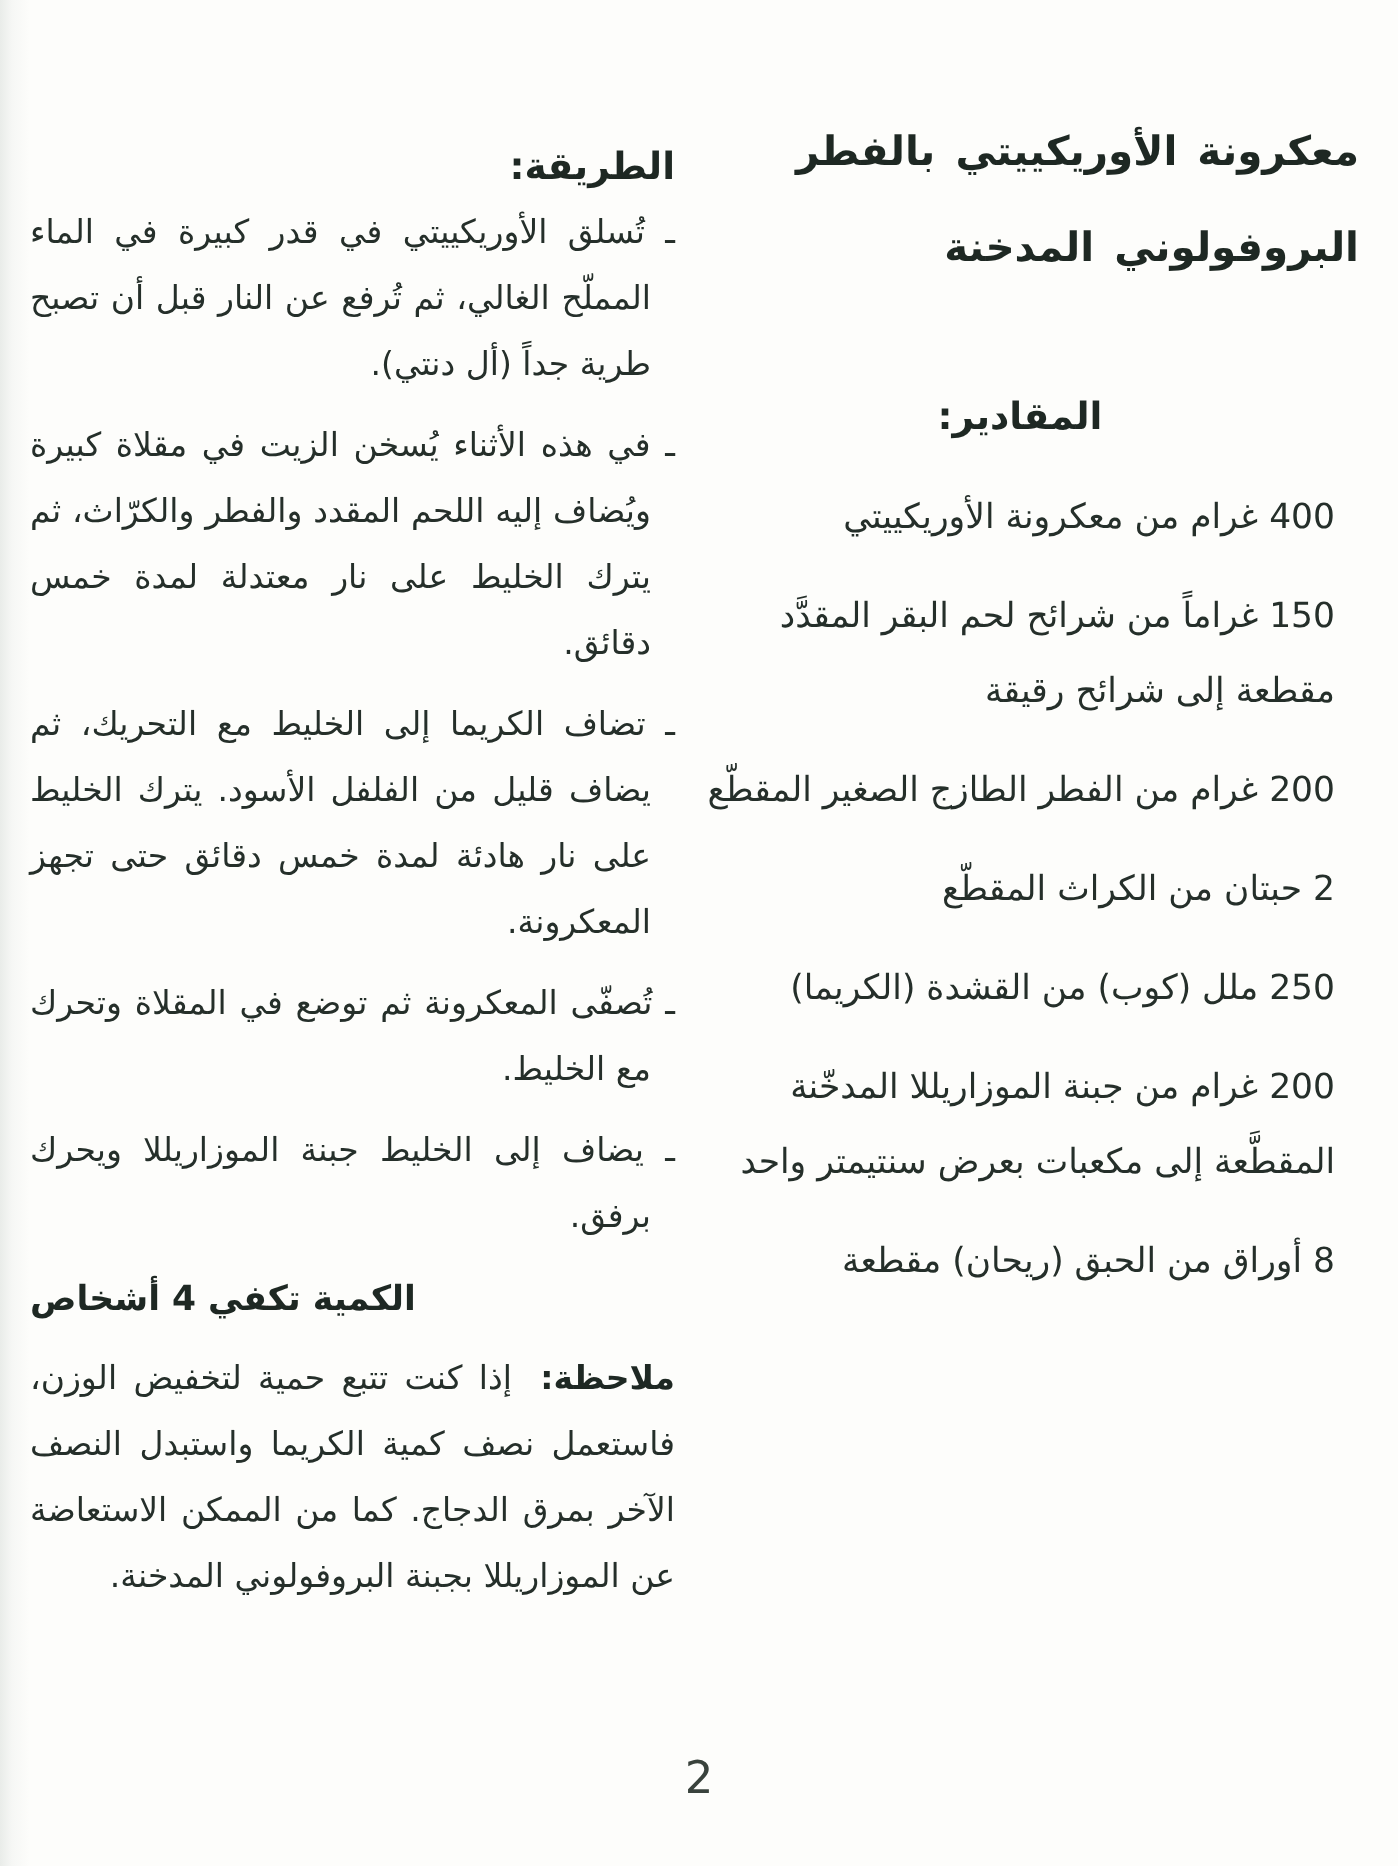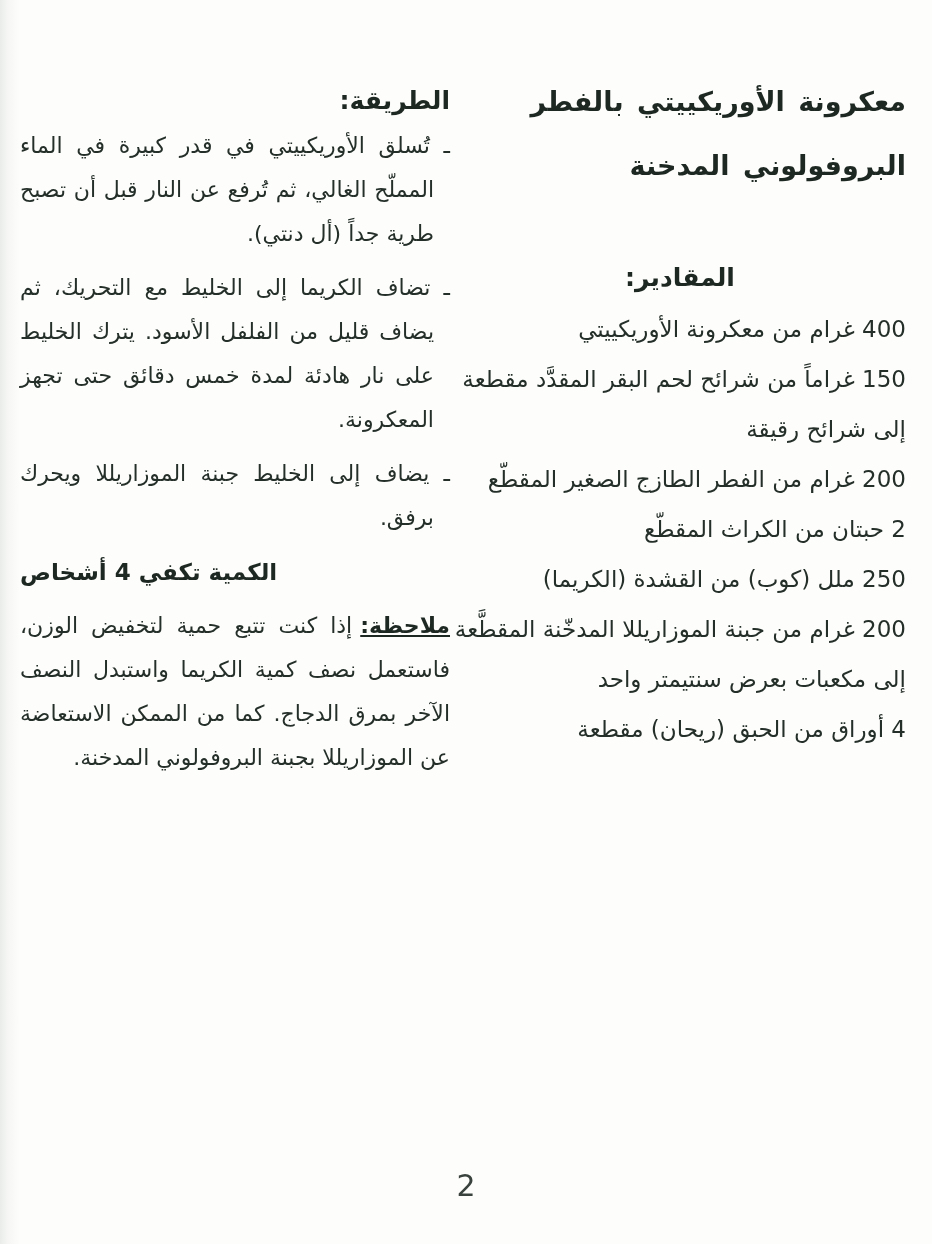--- a/index.html
+++ b/index.html
@@ -33,25 +33,25 @@
   }
   .ingredients-heading {
     margin-top: 54px;
     font-weight: bold;
     font-size: 25px;
     line-height: 52px;
     color: #1e2823;
     text-align: center;
   }
   .ingredients-list { font-size: 23px; line-height: 50px; }
-  .ingredient-item { margin: 0; }
+  .ingredient-item { margin: 16px; }
   
   .col-method {
     position: absolute;
-    top: 78px;
+    top: 88px;
     left: 20px;
     width: 430px;
     text-align: justify;
   }
   .method-heading {
     font-weight: bold;
     font-size: 25px;
     line-height: 46px;
     text-align: right;
     color: #1e2823;
@@ -66,21 +66,21 @@
   .step-marker { letter-spacing: 2px; }
   .serving-line {
     font-weight: bold;
     font-size: 23px;
     line-height: 44px;
     margin-bottom: 10px;
     text-align: left;
     color: #1e2823;
   }
   .note-para { font-size: 22px; line-height: 44px; text-align: justify; }
-  .note-label { font-weight: bold; color: #1e2823; margin-left: 8px; text-decoration: underline; }
+  .note-label { font-weight: bold; color: #1e2823; margin-left: 19px; }
   .page-number {
     position: absolute;
     top: 1168px;
     left: 0;
     width: 932px;
     text-align: center;
     font-size: 30px;
     color: #39423c;
     direction: ltr;
   }
@@ -104,33 +104,35 @@
         <div class="ingredient-item">150 غراماً من شرائح لحم البقر المقدَّد مقطعة إلى شرائح رقيقة</div>
 
         <div class="ingredient-item">200 غرام من الفطر الطازج الصغير المقطّع</div>
 
         <div class="ingredient-item">2 حبتان من الكراث المقطّع</div>
 
         <div class="ingredient-item">250 ملل (كوب) من القشدة (الكريما)</div>
 
         <div class="ingredient-item">200 غرام من جبنة الموزاريللا المدخّنة المقطَّعة إلى مكعبات بعرض سنتيمتر واحد</div>
 
-        <div class="ingredient-item">4 أوراق من الحبق (ريحان) مقطعة</div>
+        <div class="ingredient-item">8 أوراق من الحبق (ريحان) مقطعة</div>
       </div>
   </div>
 
   <div class="col-method">
     <div class="method-heading">الطريقة:</div>
     <div class="method-steps">
 
         <p class="method-step"><span class="step-marker">ـ</span> <span>تُسلق الأوريكييتي في قدر كبيرة في الماء المملّح الغالي، ثم تُرفع عن النار قبل أن تصبح طرية جداً (أل دنتي).</span></p>
 
+        <p class="method-step"><span class="step-marker">ـ</span> <span>في هذه الأثناء يُسخن الزيت في مقلاة كبيرة ويُضاف إليه اللحم المقدد والفطر والكرّاث، ثم يترك الخليط على نار معتدلة لمدة خمس دقائق.</span></p>
 
         <p class="method-step"><span class="step-marker">ـ</span> <span>تضاف الكريما إلى الخليط مع التحريك، ثم يضاف قليل من الفلفل الأسود. يترك الخليط على نار هادئة لمدة خمس دقائق حتى تجهز المعكرونة.</span></p>
 
+        <p class="method-step"><span class="step-marker">ـ</span> <span>تُصفّى المعكرونة ثم توضع في المقلاة وتحرك مع الخليط.</span></p>
 
         <p class="method-step"><span class="step-marker">ـ</span> <span>يضاف إلى الخليط جبنة الموزاريللا ويحرك برفق.</span></p>
       </div>
     <div class="serving-line">الكمية تكفي 4 أشخاص</div>
     <p class="note-para"><span class="note-label">ملاحظة:</span><span>إذا كنت تتبع حمية لتخفيض الوزن، فاستعمل نصف كمية الكريما واستبدل النصف الآخر بمرق الدجاج. كما من الممكن الاستعاضة عن الموزاريللا بجبنة البروفولوني المدخنة.</span></p>
   </div>
 
   <div class="page-number">2</div>
 
 </div>

